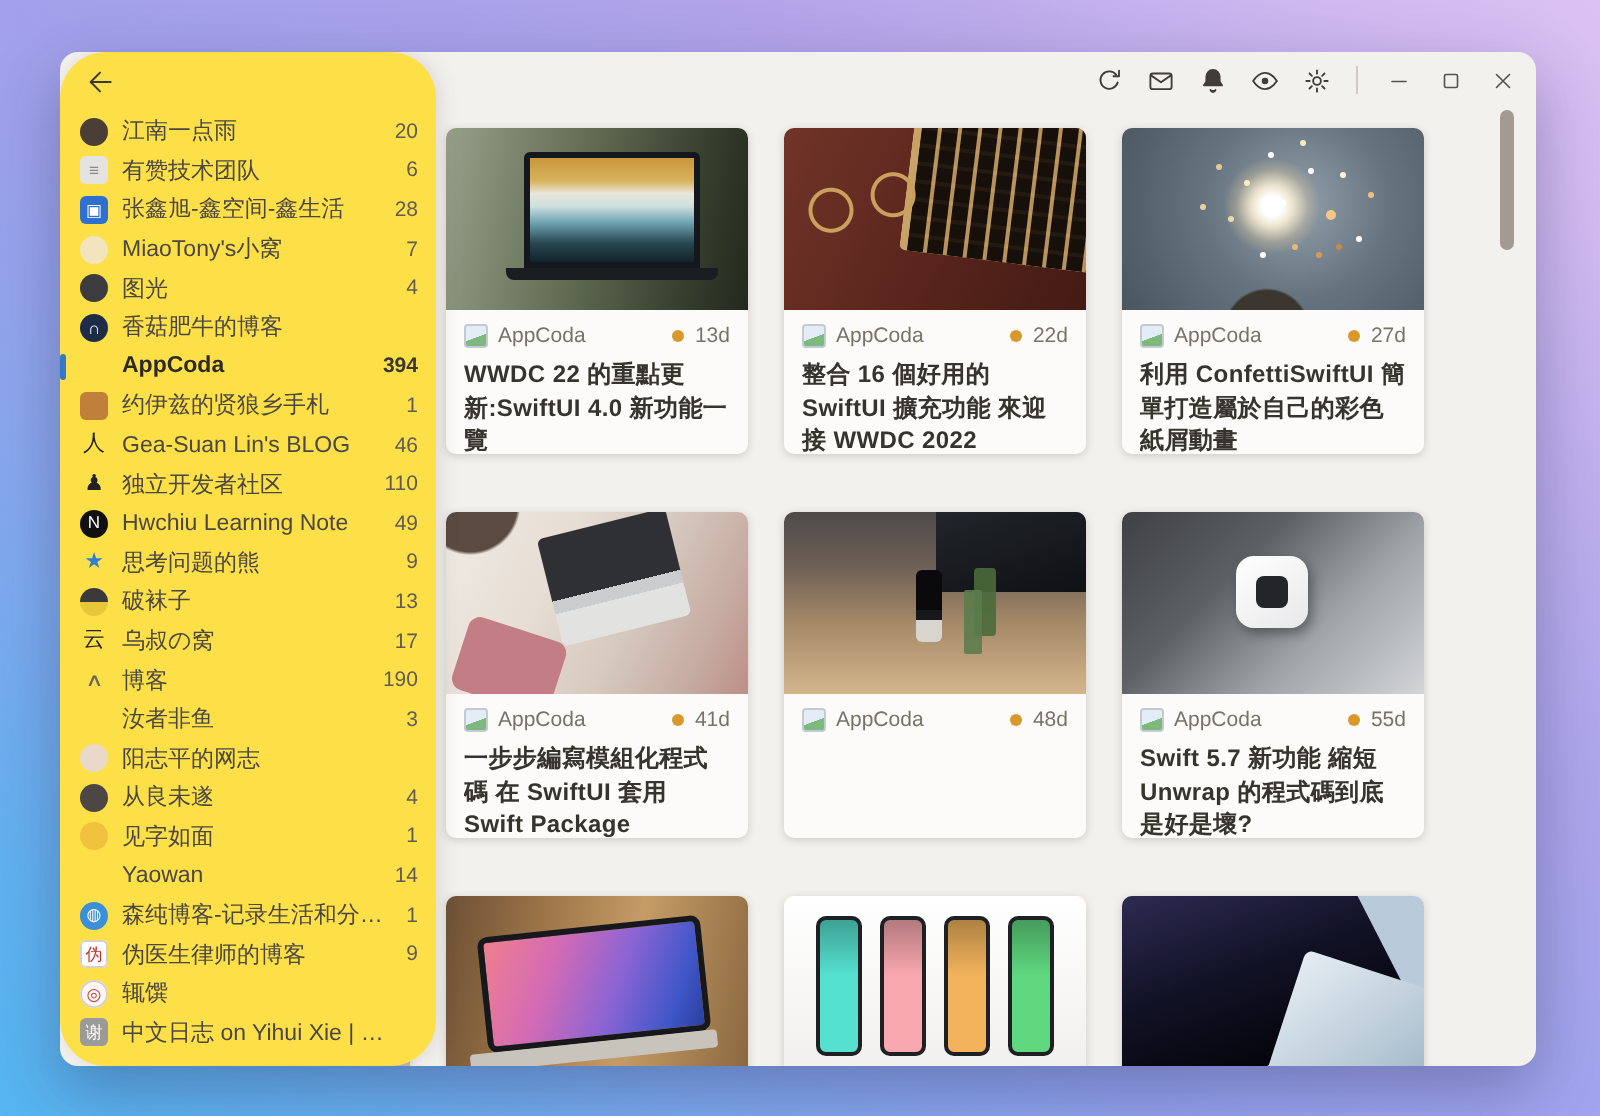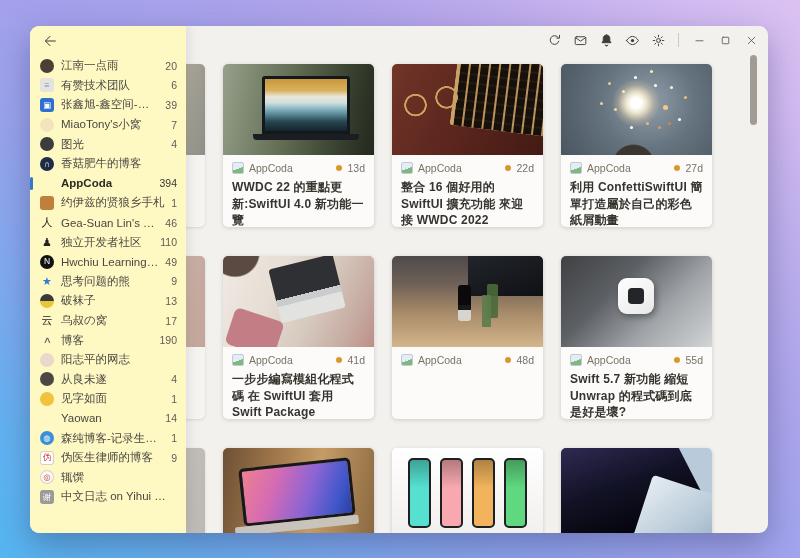--- a/index.html
+++ b/index.html
@@ -20,31 +20,31 @@
   .toolbar{position:absolute;top:1px;right:4px;height:26px;display:flex;align-items:center;z-index:6;}
   .tbtn{width:26px;height:24px;display:flex;align-items:center;justify-content:center;
         color:#403c37;background:none;border:none;padding:0;cursor:default;}
   .tbtn svg{width:15px;height:15px;}
   .tbtn.win svg{width:13px;height:13px;color:#55514c;}
   .tsep{width:1px;height:14px;background:#cfc9c2;margin:0 7px;}
   .back{position:absolute;left:8px;top:3px;width:24px;height:24px;display:flex;align-items:center;
         justify-content:center;color:#3c3935;background:none;border:none;padding:0;z-index:7;}
   .back svg{width:16px;height:16px;}
   
-  .sidebar{position:absolute;left:0;top:0;width:156px;height:100%;background:#fef9c3;z-index:5;
-           box-shadow:2px 0 10px rgba(80,70,60,.14);}
+  .sidebar{position:absolute;left:0;top:0;width:188px;height:100%;background:#fde047;z-index:5;
+           box-shadow:2px 0 10px rgba(80,70,60,.14);border-radius:23px;}
   .feeds{position:absolute;left:0;top:30px;right:0;}
   .feed{height:19.6px;display:flex;align-items:center;padding:0 9px 0 10px;position:relative;
         font-size:11.5px;color:#4b4742;}
   .feed .ico{width:14px;height:14px;margin-right:7px;flex:none;display:flex;align-items:center;
              justify-content:center;font-size:8.5px;line-height:1;overflow:hidden;}
   .feed .lbl{flex:1;white-space:nowrap;overflow:hidden;text-overflow:ellipsis;}
   .feed .cnt{font-size:10.5px;color:#605b54;margin-left:6px;flex:none;}
   .feed.selected .lbl{font-weight:700;color:#2d2a26;}
-  .feed.selected .cnt{font-weight:400;color:#3a3732;}
+  .feed.selected .cnt{font-weight:700;color:#3a3732;}
   .feed.selected::before{content:'';position:absolute;left:0;top:3px;bottom:3px;width:3px;
         border-radius:2px;background:var(--accent,#3478c8);}
   .chev{color:#6a655e;font-size:9px;transform:scaleX(1.4);}
   
   .grid{position:absolute;left:193px;top:38px;display:grid;z-index:3;
         grid-template-columns:repeat(3,151px);gap:29px 18px;}
   .card{width:151px;height:163px;border-radius:5px;background:#fcfbf9;overflow:hidden;
         box-shadow:0 1px 4px rgba(60,50,40,.20);}
   .thumb{height:91px;position:relative;overflow:hidden;}
   .info{padding:6px 9px 0;}
@@ -322,21 +322,21 @@
     <span class="cnt">20</span>
   </div>
         <div class="feed">
     <span class="ico" style="background: rgb(227, 227, 225); border-radius: 3px; color: rgb(138, 138, 136);">≡</span>
     <span class="lbl">有赞技术团队</span>
     <span class="cnt">6</span>
   </div>
         <div class="feed">
     <span class="ico" style="background: rgb(46, 111, 208); border-radius: 3px; color: rgb(255, 255, 255);">▣</span>
     <span class="lbl">张鑫旭-鑫空间-鑫生活</span>
-    <span class="cnt">39</span>
+    <span class="cnt">28</span>
   </div>
         <div class="feed">
     <span class="ico" style="background: rgb(242, 228, 188); border-radius: 50%; color: rgb(192, 160, 80);"></span>
     <span class="lbl">MiaoTony's小窝</span>
     <span class="cnt">7</span>
   </div>
         <div class="feed">
     <span class="ico" style="background: rgb(60, 60, 62); border-radius: 50%; color: rgb(221, 221, 221);"></span>
     <span class="lbl">图光</span>
     <span class="cnt">4</span>
@@ -387,20 +387,25 @@
     <span class="cnt">17</span>
   </div>
         <div class="feed group">
     <span class="ico">
             <span class="chev">∧</span>
           </span>
     <span class="lbl">博客</span>
     <span class="cnt">190</span>
   </div>
         <div class="feed">
+    <span class="ico"></span>
+    <span class="lbl">汝者非鱼</span>
+    <span class="cnt">3</span>
+  </div>
+        <div class="feed">
     <span class="ico" style="background: rgb(234, 216, 202); border-radius: 50%; color: rgb(160, 128, 96);"></span>
     <span class="lbl">阳志平的网志</span>
     <span class="cnt"></span>
   </div>
         <div class="feed">
     <span class="ico" style="background: rgb(76, 70, 68); border-radius: 50%; color: rgb(221, 221, 221);"></span>
     <span class="lbl">从良未遂</span>
     <span class="cnt">4</span>
   </div>
         <div class="feed">

